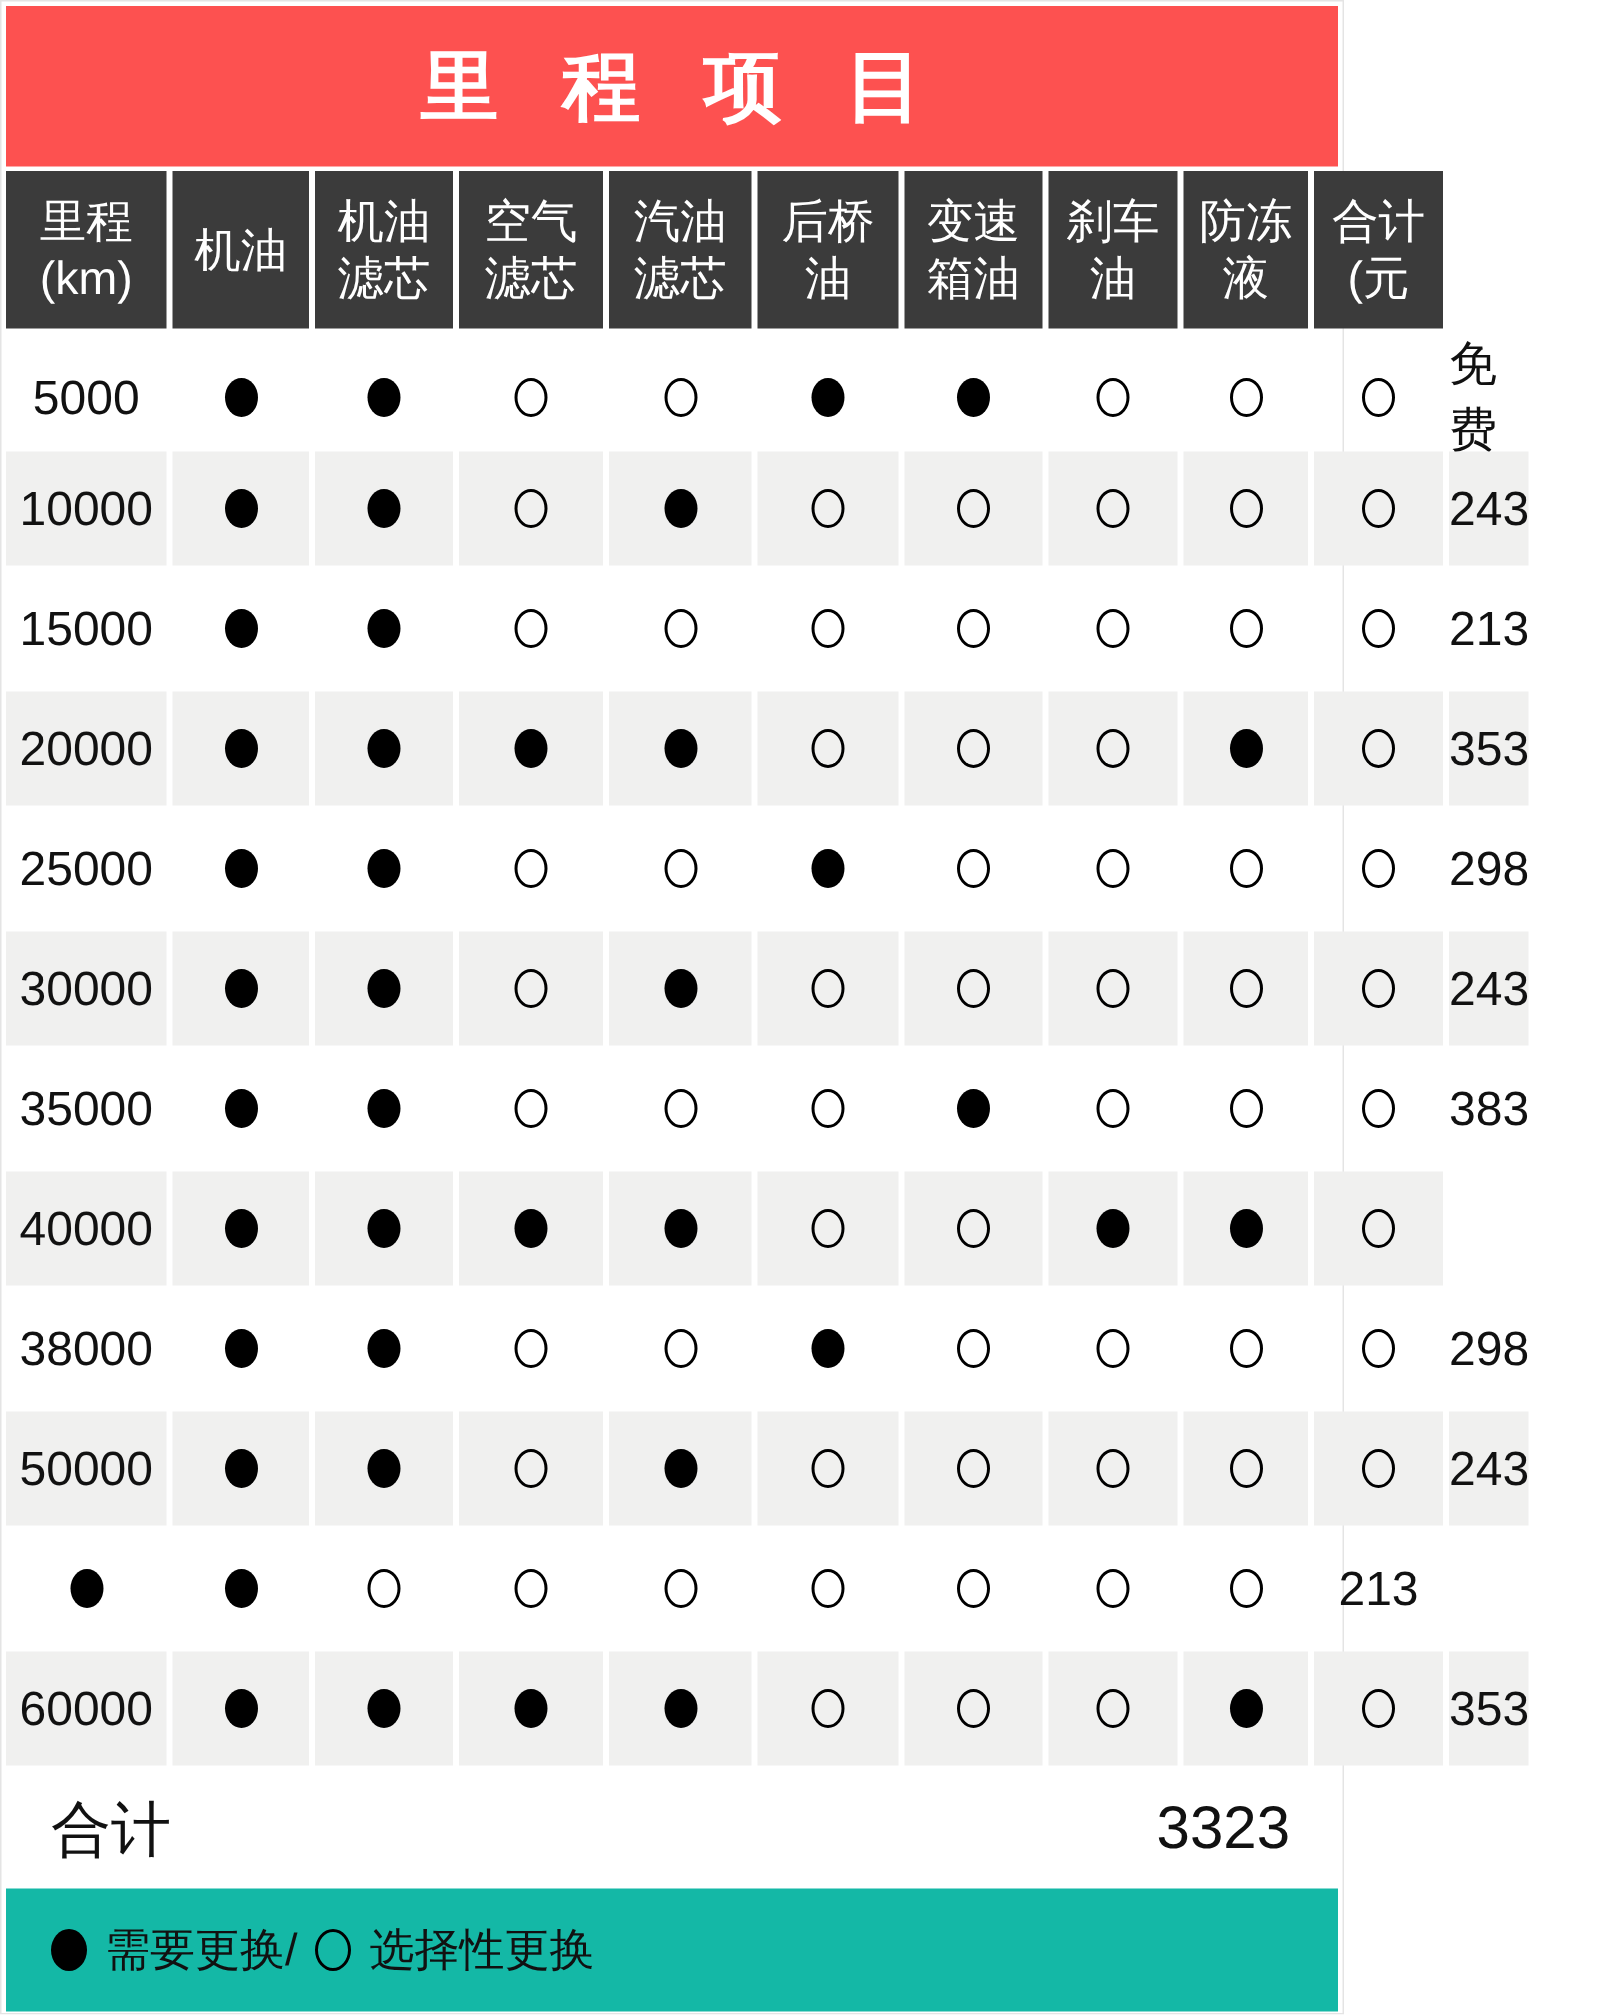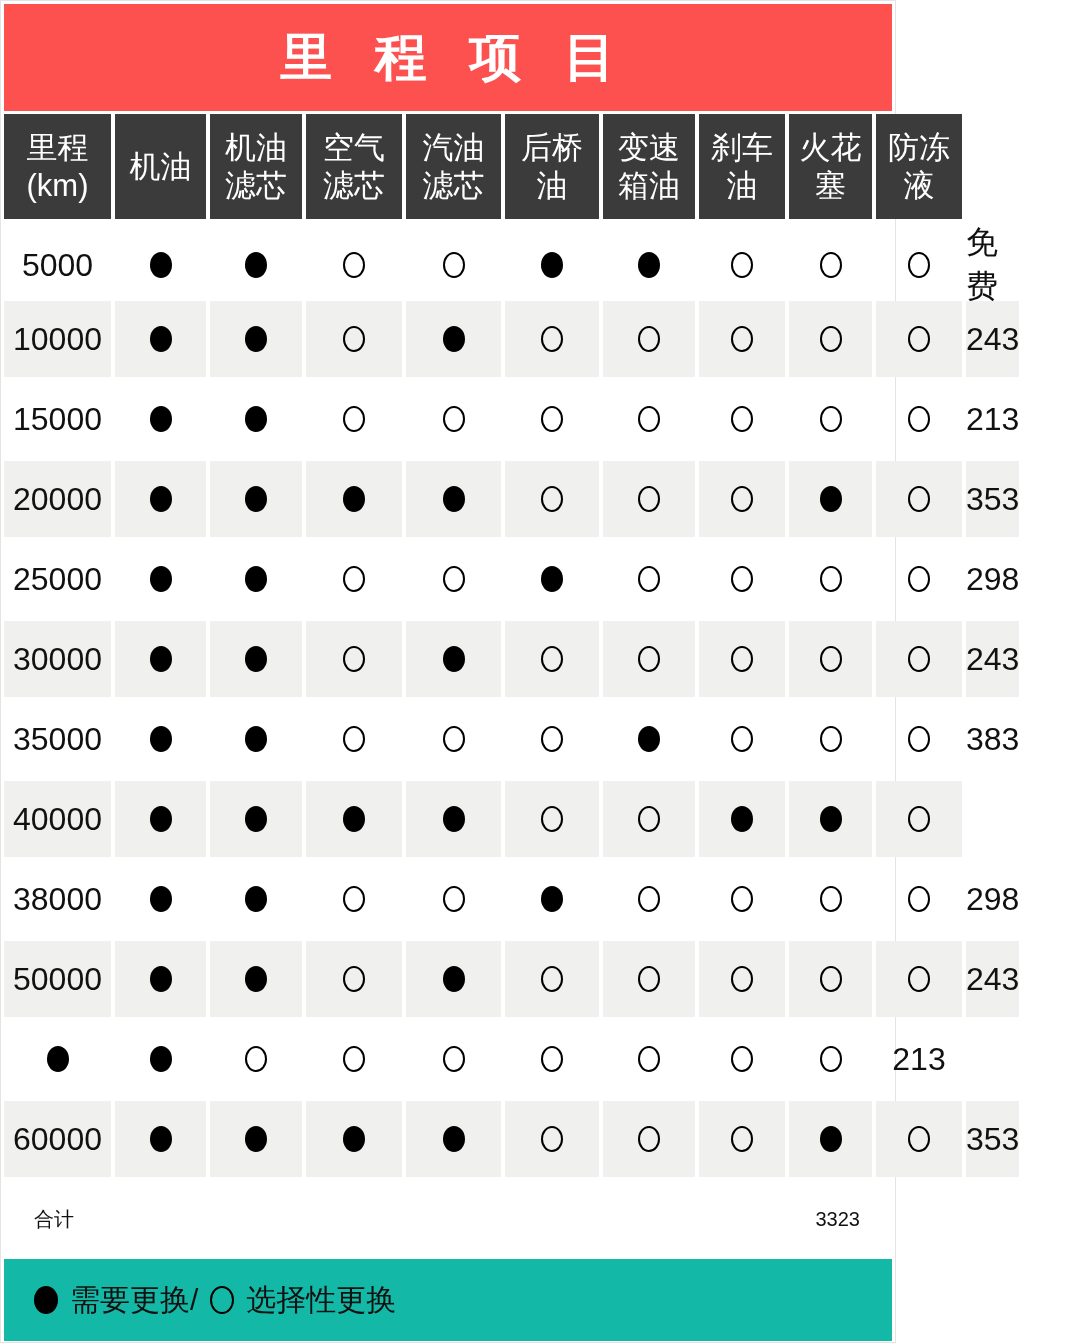--- a/index.html
+++ b/index.html
@@ -10,21 +10,21 @@
   .grid{display:grid;grid-template-columns:107px 91px 92px 96px 95px 94px 92px 86px 83px 86px 1fr;column-gap:4px;border-radius:25px;}
   .header-row .cell{background:#3b3b3b;color:#fff;height:105px;display:flex;align-items:center;justify-content:center;
     text-align:center;font-size:31px;font-weight:500;line-height:1.22;white-space:pre-line;overflow:hidden;}
   .row{height:80px;box-sizing:border-box;padding:2px 0;}
   .row .cell{height:100%;display:flex;align-items:center;justify-content:center;font-size:32px;}
   .row.gray .cell{background:#f0f0ef;}
   .dot{display:inline-block;box-sizing:border-box;width:22px;height:26px;border-radius:50%;}
   .dot.filled{background:#000;}
   .dot.hollow{border:2px solid #000;background:transparent;}
   .summary-row{height:80px;display:flex;align-items:center;justify-content:space-between;
-    padding:0 32px 0 30px;font-size:20px;}
+    padding:0 32px 0 30px;font-size:40px;}
   .legend-row{height:82px;background:#14b8a6;display:flex;align-items:center;gap:12px;
     padding-left:30px;font-size:30px;}
   .legend-row .dot{width:24px;height:28px;}
 </style>
 </head>
 <body>
 
 <div class="page">
 
   <div class="banner">
@@ -40,22 +40,20 @@
       <div class="cell">空气
 滤芯</div>
       <div class="cell">汽油
 滤芯</div>
       <div class="cell">后桥
 油</div>
       <div class="cell">变速
 箱油</div>
       <div class="cell">刹车
 油</div>
-      <div class="cell">火花
-塞</div>
       <div class="cell">防冻
 液</div>
       <div class="cell">合计(元</div>
     </div>
 
   <div id="rows-container">
       <div class="grid row">
         <div class="cell">5000</div>
         <div class="cell">
           <span class="dot filled"></span>

